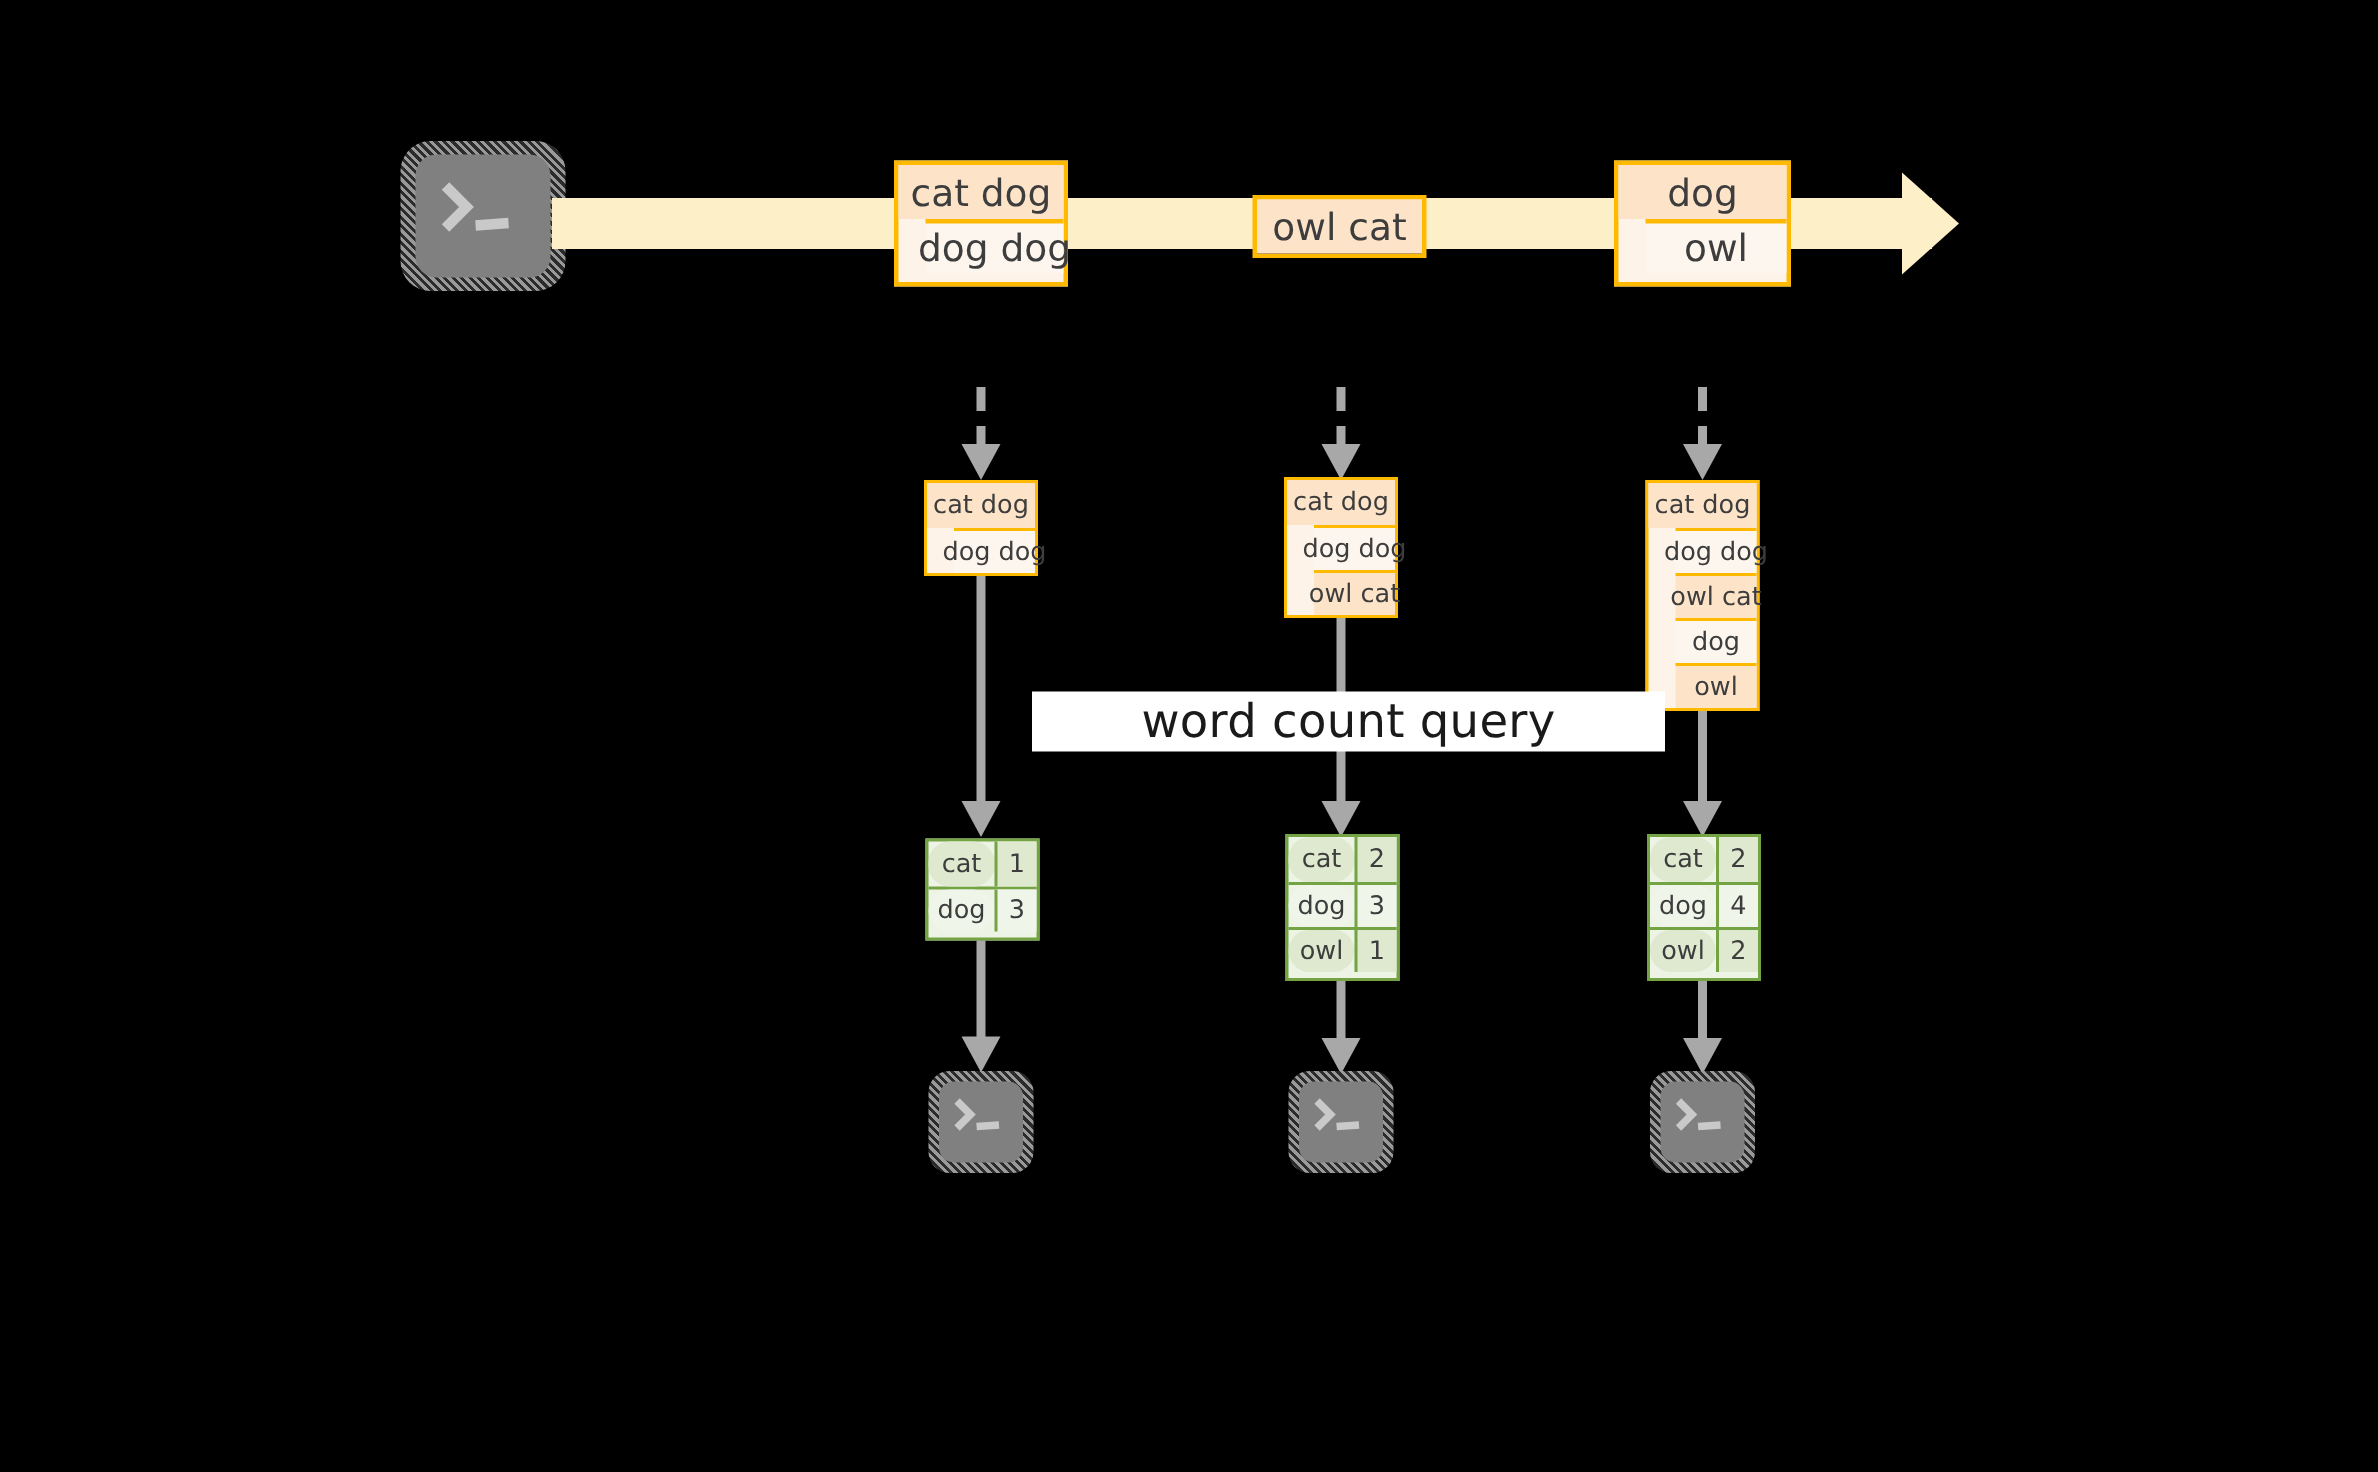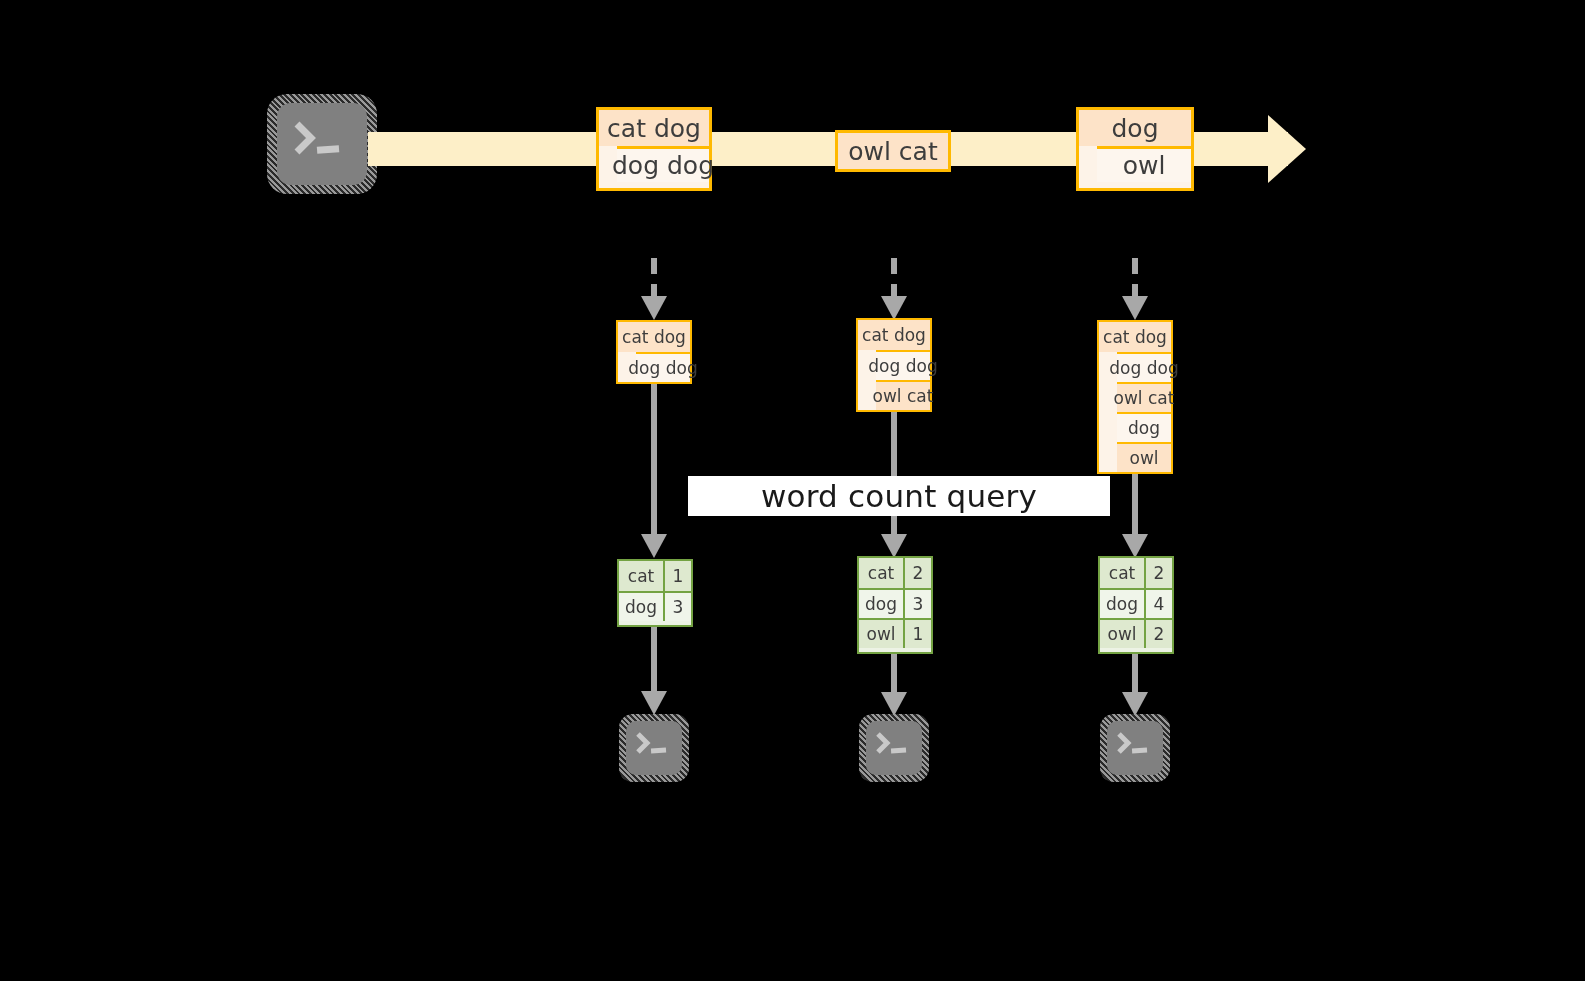--- a/index.html
+++ b/index.html
@@ -89,21 +89,21 @@
   }
   .tbl .trow + .trow { border-top: 2px solid #74A343; }
   .tbl .c {
     box-sizing: border-box;
     display: flex;
     align-items: center;
     justify-content: center;
     font-size: 17px;
     color: #3d3d3d;
   }
-  .tbl .c.word { width: 44px; }
+  .tbl .c.word { width: 44px; border-radius: 14px; }
   .tbl .c.cnt  { width: 28px; border-left: 2px solid #74A343; }
   .tbl .trow.dk .c { background: #DEE9CF; }
   .tbl .trow.lt .c { background: #F0F5EA; }
 
   
   .garrow { position: absolute; }
   .garrow .shaft {
     position: absolute;
     left: 0; top: 0;
     width: 6px;
@@ -290,17 +290,17 @@
   </div>
 
   <div class="term" style="left:1100px; top:714px; width:70px; height:68px; border-radius:14px;">
     <div class="term-inner" style="left:7px; top:7px; width:56px; height:54px; border-radius:10px;"></div>
     <svg width="70" height="68" viewBox="0 0 70 68">
       <path d="M19 20 L28 29 L19 38" stroke="#c9c9c9" stroke-width="5" fill="none"></path>
       <rect x="32" y="34" width="15" height="5" fill="#c9c9c9" transform="rotate(-4 39 36)"></rect>
     </svg>
   </div>
 
-  <div class="query-band" style="left:688px; top:476px; width:422px; height:40px;">
+  <div class="query-band" style="left:688px; top:461px; width:422px; height:40px;">
     <span>word count query</span>
   </div>
 
 </div>
 
 </body></html>

